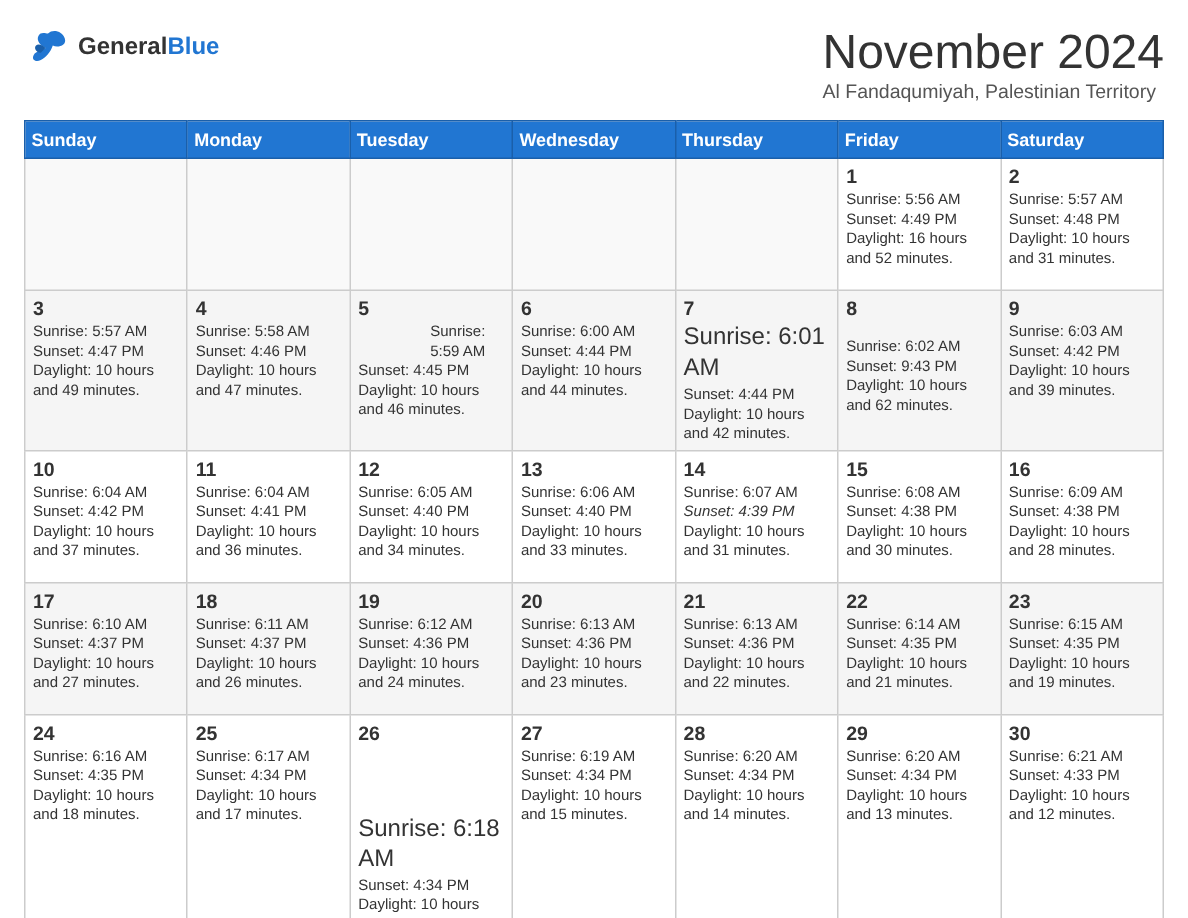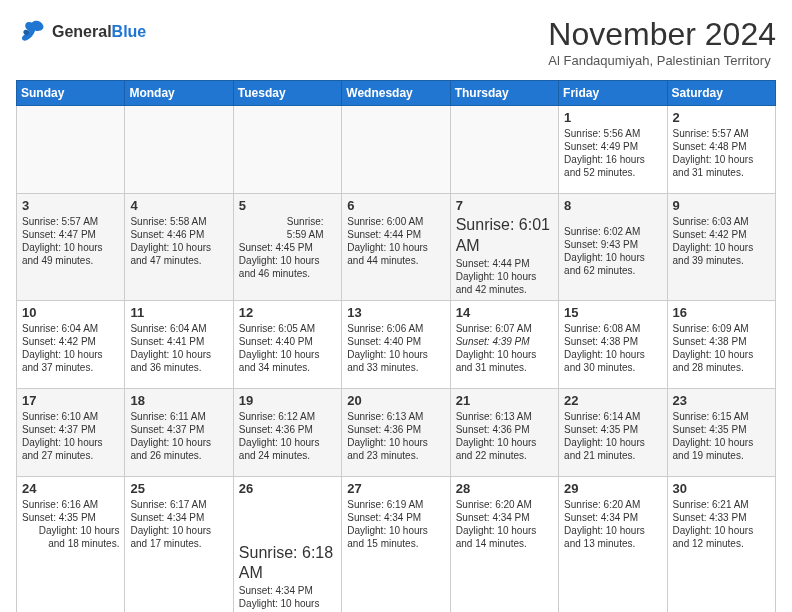--- a/index.html
+++ b/index.html
@@ -254,21 +254,21 @@
           <div style="font-size: 10px; line-height: 1.3;">Sunrise: 6:15 AM</div>
           <div style="font-size: 10px; line-height: 1.3;">Sunset: 4:35 PM</div>
           <div style="font-size: 10px; line-height: 1.3;">Daylight: 10 hours and 19 minutes.</div>
         </td>
       </tr>
       <tr>
         <td>
           <span class="day-num">24</span>
           <div style="font-size: 10px; line-height: 1.3;">Sunrise: 6:16 AM</div>
           <div style="font-size: 10px; line-height: 1.3;">Sunset: 4:35 PM</div>
-          <div style="font-size: 10px; line-height: 1.3; text-align: right;">Daylight: 10 hours and 18 minutes.</div>
+          <div style="font-size: 10px; line-height: 1.3;">Daylight: 10 hours and 18 minutes.</div>
         </td>
         <td>
           <span class="day-num">25</span>
           <div style="font-size: 10px; line-height: 1.3;">Sunrise: 6:17 AM</div>
           <div style="font-size: 10px; line-height: 1.3;">Sunset: 4:34 PM</div>
           <div style="font-size: 10px; line-height: 1.3;">Daylight: 10 hours and 17 minutes.</div>
         </td>
         <td>
           <span class="day-num">26</span>
           <div style="font-size: 16px; line-height: 1.3; margin-top: 47px;">Sunrise: 6:18 AM</div>

